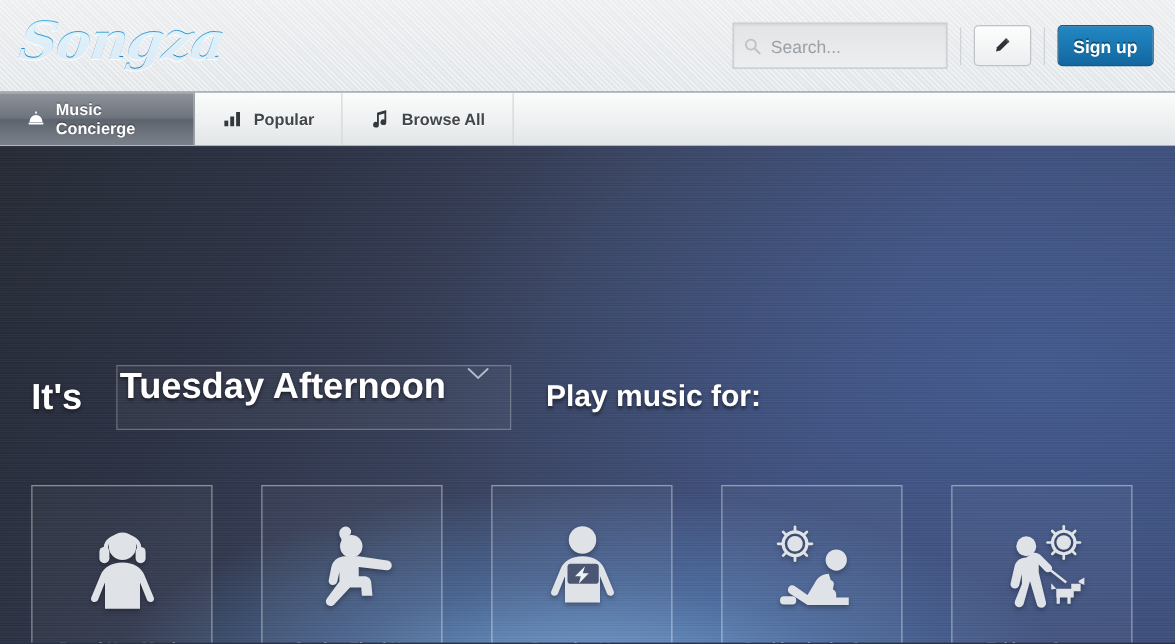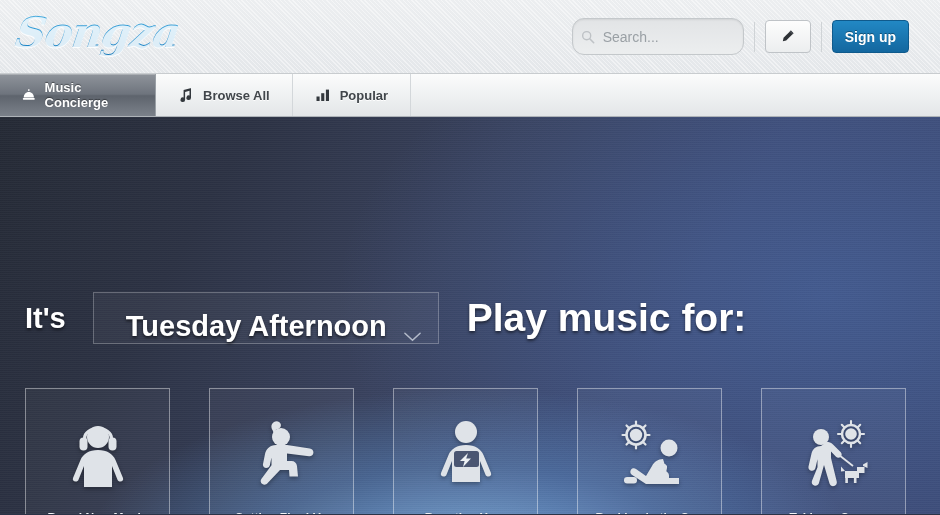--- a/index.html
+++ b/index.html
@@ -36,21 +36,21 @@
   }
 
   .header-right {
     position: absolute; right: 14px; top: 18px;
     display: flex; align-items: center; gap: 0;
   }
   .search-box {
     width: 172px; height: 37px;
     background: linear-gradient(to bottom, #e2e4e6 0%, #eceeef 100%);
     border: 1px solid #c4c8cb;
-    border-radius: 12px;
+    border-radius: 0;
     display: flex; align-items: center;
     padding: 0 8px;
     box-shadow: inset 0 1px 2px rgba(0,0,0,.08);
   }
   .search-icon { width: 14px; height: 14px; flex: 0 0 14px; opacity: .45; margin-right: 8px; }
   .search-input {
     border: 0; background: transparent; outline: none;
     font-family: "Liberation Sans", sans-serif;
     font-size: 14px; color: #6f7478; width: 130px;
   }
@@ -70,21 +70,21 @@
     text-shadow: 0 1px 0 #fff;
     padding: 0 12px;
   }
   .btn-edit { width: 46px; padding: 0; }
   .pencil-icon { width: 15px; height: 15px; }
   .btn-signup {
     background: linear-gradient(to bottom, #2288c4 0%, #13679f 100%);
     border: 1px solid #0f5a8c;
     color: #fff;
     text-shadow: 0 -1px 0 rgba(0,0,0,.35);
-    margin-right: 17px;
+    margin-right: 3px;
   }
 
   
   .nav {
     position: relative;
     height: 43px;
     background: linear-gradient(to bottom, #fbfcfc 0%, #eef0f1 55%, #e3e6e8 100%);
     border-bottom: 1px solid #aeb3b8;
     display: flex;
   }
@@ -133,33 +133,33 @@
     z-index: 3;
     gap: 14px;
   }
   .hero-its {
     font-size: 29px; font-weight: bold; color: #fff;
     text-shadow: 0 2px 3px rgba(0,0,0,.5);
     margin-right: 13px;
   }
   .time-select {
     height: 52px;
-    display: flex; align-items: flex-end;
-    padding: 0 16px 0 32px;
+    display: flex; align-items: flex-start;
+    padding: 0 16px 0 2px;
     border: 1px solid rgba(255,255,255,.26);
     background: rgba(255,255,255,.045);
     cursor: pointer;
   }
   .time-label {
     font-size: 29px; font-weight: bold; color: #fff;
     text-shadow: 0 2px 3px rgba(0,0,0,.55);
   }
   .chevron-icon { width: 19px; height: 12px; margin-left: 16px; opacity: .72; }
   .hero-play {
-    font-size: 39px; font-weight: bold; color: #fff;
+    font-size: 24px; font-weight: bold; color: #fff;
     text-shadow: 0 2px 3px rgba(0,0,0,.5);
     margin-left: 14px;
   }
 
   
   .cards {
     position: absolute; left: 25px; top: 271px;
     display: flex; gap: 39px;
     z-index: 3;
   }
@@ -225,32 +225,32 @@
     <svg class="tab-icon" viewBox="0 0 16 16">
       <rect x="7.2" y="1.2" width="1.6" height="2" fill="#fff"></rect>
       <path d="M2 11 C2 7.2 4.6 4.4 8 4.4 C11.4 4.4 14 7.2 14 11 Z" fill="#fff"></path>
       <rect x="1" y="11.6" width="14" height="1.9" rx=".7" fill="#fff"></rect>
     </svg>
     <span>Music Concierge</span>
   </div>
 
   <div class="tab">
     <svg class="tab-icon" viewBox="0 0 16 16">
-      <path d="M12.4 1.2 L5.6 3.1 V10.6 a2.3 2.3 0 1 0 1.5 2.1 V5.0 l4.4-1.2 V8.6 a2.3 2.3 0 1 0 1.5 2.1 V1.2 Z" fill="#33383d"></path>
-    </svg>
-    <span>Browse All</span>
-  </div>
-
-  <div class="tab">
-    <svg class="tab-icon" viewBox="0 0 16 16">
       <rect x="1.5" y="9.5" width="3.1" height="4.5" fill="#33383d"></rect>
       <rect x="6.2" y="6.2" width="3.1" height="7.8" fill="#33383d"></rect>
       <rect x="10.9" y="2.6" width="3.1" height="11.4" fill="#33383d"></rect>
     </svg>
     <span>Popular</span>
+  </div>
+
+  <div class="tab">
+    <svg class="tab-icon" viewBox="0 0 16 16">
+      <path d="M12.4 1.2 L5.6 3.1 V10.6 a2.3 2.3 0 1 0 1.5 2.1 V5.0 l4.4-1.2 V8.6 a2.3 2.3 0 1 0 1.5 2.1 V1.2 Z" fill="#33383d"></path>
+    </svg>
+    <span>Browse All</span>
   </div>
 </div>
 
 <div class="hero">
 
   <div class="hero-head">
     <span class="hero-its">It's</span>
 
     <div class="time-select">
       <span class="time-label">Tuesday Afternoon</span>

